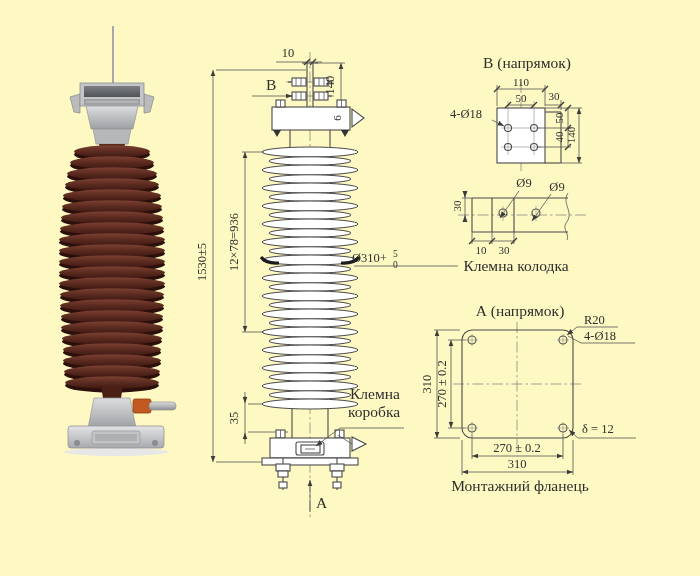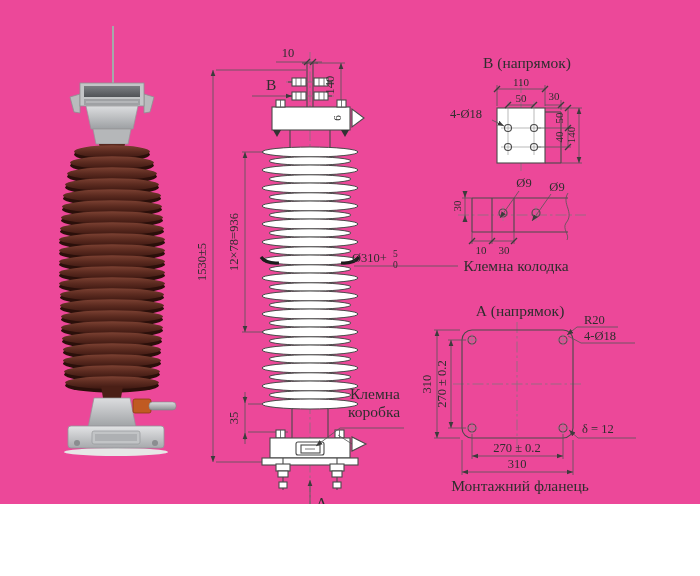--- a/index.html
+++ b/index.html
@@ -1,16 +1,16 @@
 <!DOCTYPE html>
 <html><head>
 <meta charset="utf-8">
 <style>
   html,body{margin:0;padding:0;background:#fff;}
-  .stage{position:relative;width:700px;height:504px;background:#ec4899;overflow:hidden;
+  .stage{position:relative;width:700px;height:576px;background:#fef9c3;overflow:hidden;
          font-family:"Liberation Serif","DejaVu Serif",serif;}
   svg text{font-family:"Liberation Serif","DejaVu Serif",serif;fill:#2e2e2e;}
   .ln{stroke:#4a4a4a;stroke-width:1.1;fill:none;}
   .lnw{stroke:#4a4a4a;stroke-width:1.1;fill:#fff;}
   .tn{stroke:#565656;stroke-width:.8;fill:none;}
   .cl{stroke:#7a7a7a;stroke-width:.7;fill:none;stroke-dasharray:11 3 2.5 3;}
   .hl{stroke:#8a8a8a;stroke-width:.6;fill:none;}
   .shed{fill:#fff;stroke:#4a4a4a;stroke-width:1;}
   .slash{stroke:#3c3c3c;stroke-width:1.4;fill:none;}
   .d{font-size:12.5px;}

